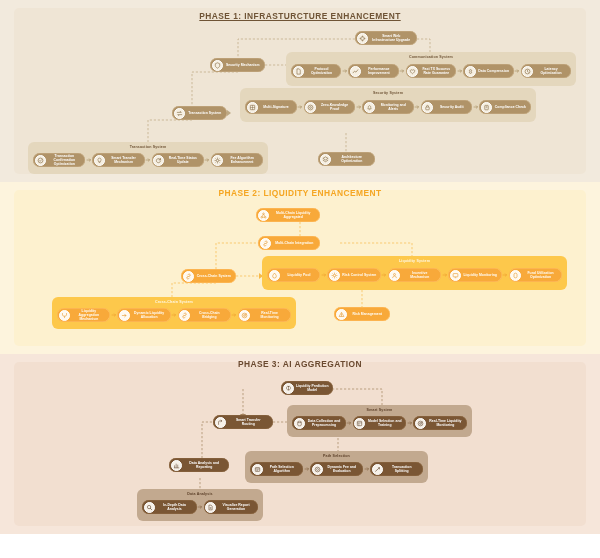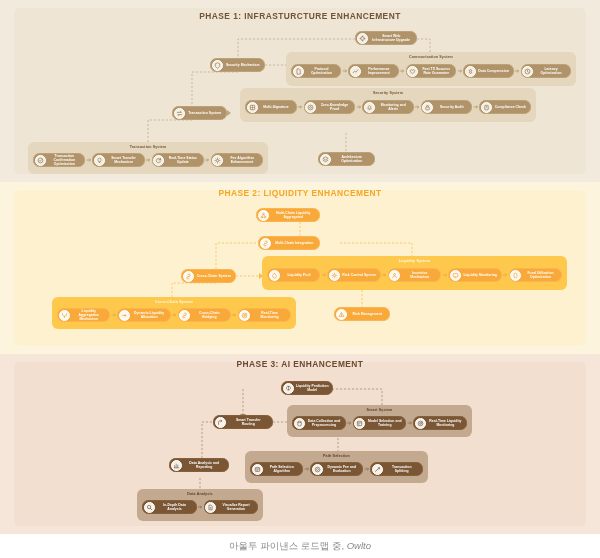--- a/index.html
+++ b/index.html
@@ -29,21 +29,21 @@
   #band3 { top: 354px; height: 180px; background: #f6e6da; }
   #band3 .band-inner { background: #f2dfd0; }
 
   .phase-title {
     position: absolute; left: 0; width: 600px;
     text-align: center;
     font-size: 8.4px;
     font-weight: bold;
     letter-spacing: .45px;
   }
-  #title1 { top: 11px; color: #6f5436; }
+  #title1 { top: 11px; color: #6f5436; text-decoration: underline; }
   #title2 { top: 188px; color: #f5a623; }
   #title3 { top: 359px; color: #6b4a30; }
 
   .caption {
     position: absolute; left: 0; top: 540px; width: 600px;
     text-align: center; font-size: 9.5px; color: #8a8a8a;
   }
   .caption i { font-style: italic; }
 
   
@@ -188,21 +188,21 @@
       <path d="M379,405 l3,4 l3,-4 z"></path>
       <path d="M287,419 l4,3 l-4,3 z"></path>
       <path d="M209,462 l4,3 l-4,3 z"></path>
       <path d="M335,452 l3,4 l3,-4 z"></path>
       <path d="M207,495 l4,3 l-4,3 z"></path>
     </g>
   </svg>
 
   <div class="phase-title" id="title1">PHASE 1: INFRASTURCTURE ENHANCEMENT</div>
   <div class="phase-title" id="title2">PHASE 2: LIQUIDITY ENHANCEMENT</div>
-  <div class="phase-title" id="title3">PHASE 3: AI ENHANCEMENT</div>
+  <div class="phase-title" id="title3">PHASE 3: AI AGGREGATION</div>
 
   <div class="p1">
 
     <div class="node free" style="left:355px; top:31px; width:62px;">
       <span class="ic">
           <svg width="7" height="7" viewBox="0 0 16 16">
             <rect x="4.5" y="4.5" width="7" height="7" rx="1" stroke-width="1.3"></rect>
             <path d="M8 1.5v3M8 11.5v3M1.5 8h3M11.5 8h3" stroke-width="1.3"></path>
           </svg>
         </span>
@@ -744,17 +744,14 @@
               <path d="M4.4 2.6h5L11.8 5v8.4H4.4z" stroke-width="1.2" stroke-linejoin="round"></path>
               <path d="M6.2 8h3.6M6.2 10.2h3.6" stroke-width="1"></path>
             </svg>
           </span>
         <span class="lbl">Visualize Report
 Generation</span>
       </div>
     </div>
   </div>
 
-  <div class="caption">
-    <span>아울투 파이낸스 로드맵 중, </span><i>Owlto</i>
-  </div>
 
 </div>
 
 </body></html>

